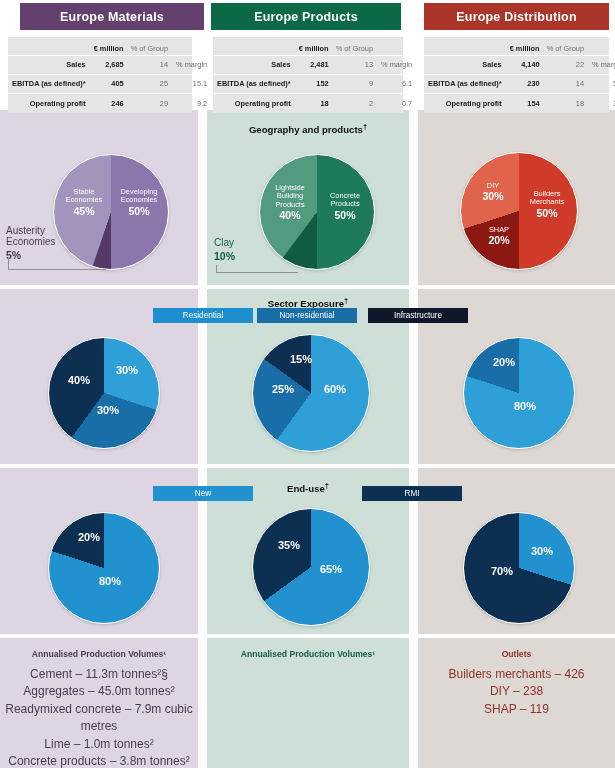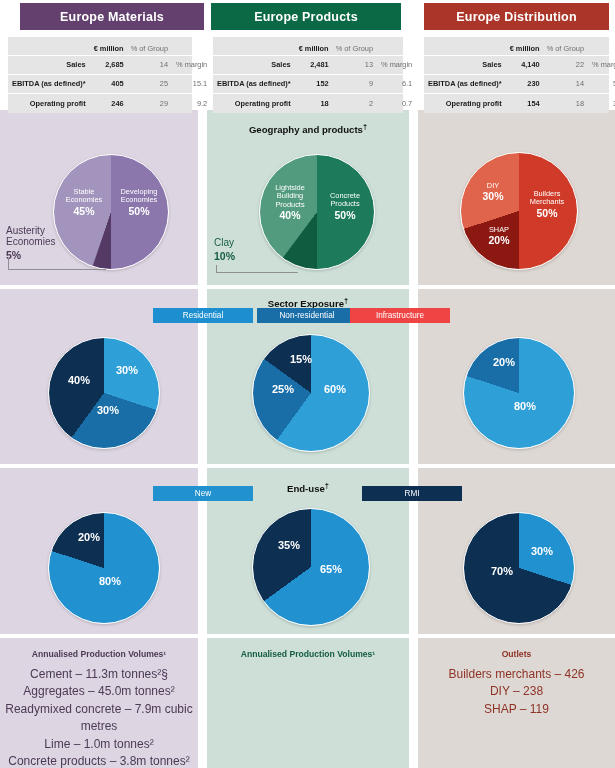--- a/index.html
+++ b/index.html
@@ -266,21 +266,21 @@
       <span class="nm">SHAP</span>
       <span class="val">20%</span>
     </div>
   </div>
 
   <div class="band-title" style="top:296px">
     <span>Sector Exposure</span><span class="sup">†</span>
   </div>
   <div class="chip" style="left:153px; top:308px; width:100px; background:#1d8fd1"><span>Residential</span></div>
   <div class="chip" style="left:257px; top:308px; width:100px; background:#1a6ea8"><span>Non-residential</span></div>
-  <div class="chip" style="left:350px; top:308px; width:100px; background:#ef4444"><span>Infrastructure</span></div>
+  <div class="chip" style="left:368px; top:308px; width:100px; background:#0f172a"><span>Infrastructure</span></div>
 
   <div class="pie-wrap" style="left:48px; top:337px; width:112px; height:112px">
     <div class="pie" style="background: conic-gradient(from 0deg, #2f9fd8 0deg 108deg, #1a6ea8 108deg 216deg, #0d2f51 216deg 360deg); border:1.5px solid #ffffff"></div>
     <div class="slice-label big" style="left:62px; top:26px; width:34px">
         <span class="val">30%</span>
       </div>
     <div class="slice-label big" style="left:43px; top:66px; width:34px">
         <span class="val">30%</span>
       </div>
     <div class="slice-label big" style="left:14px; top:36px; width:34px">

